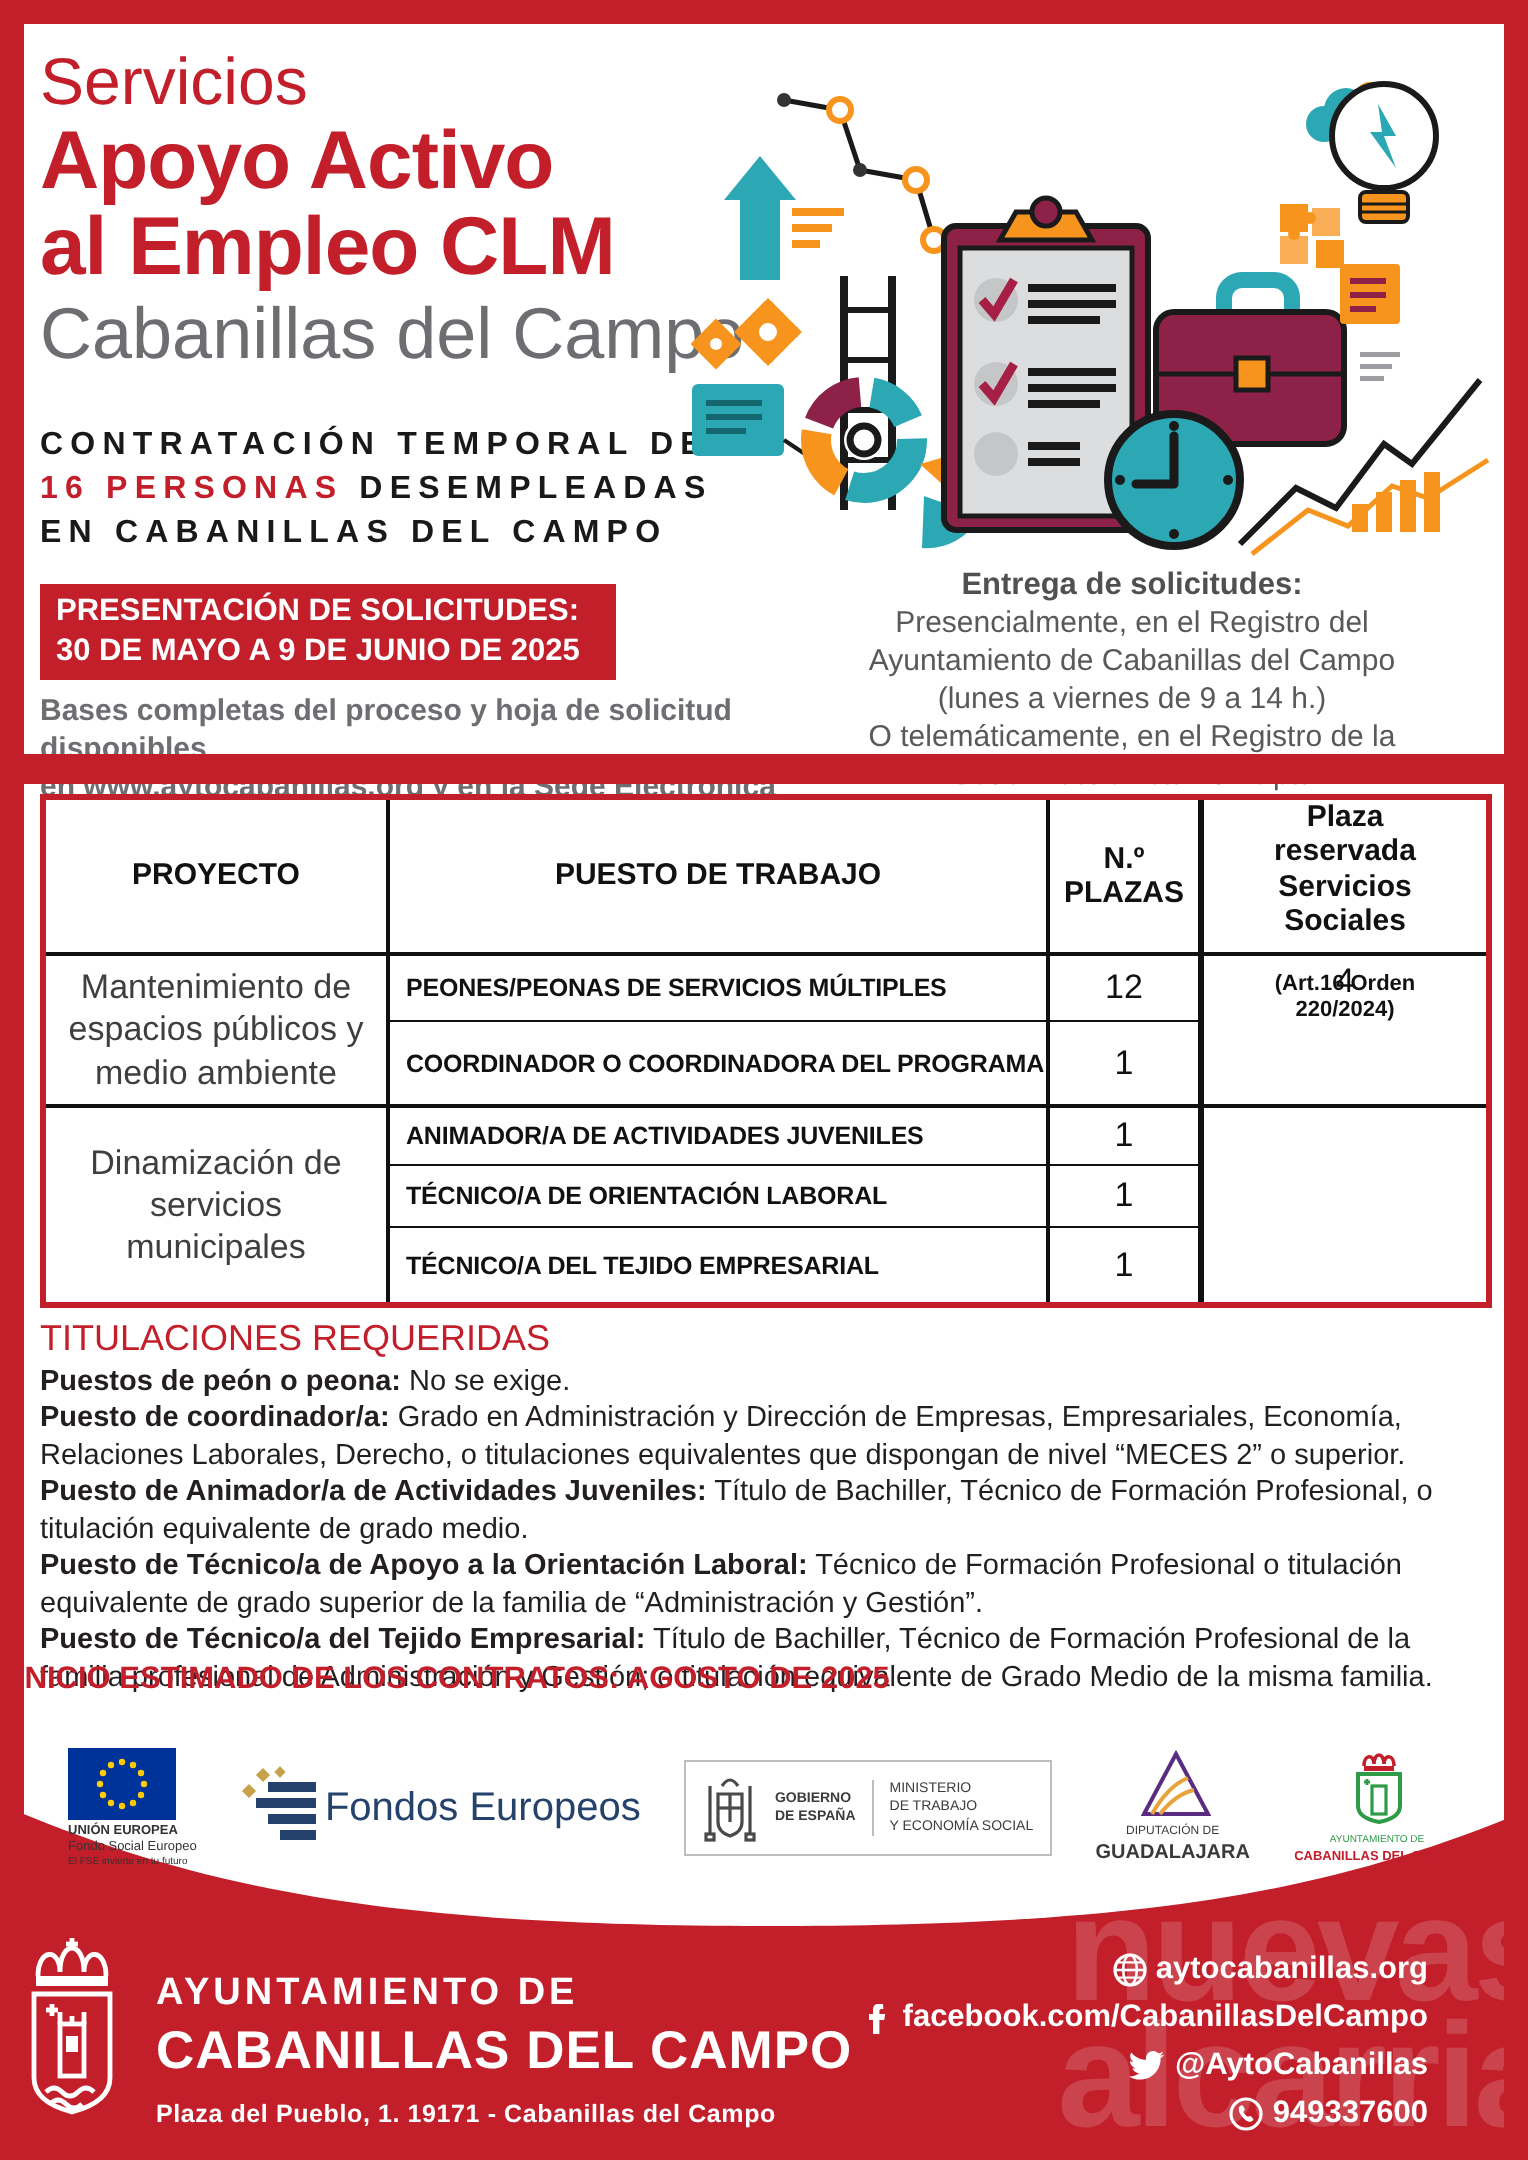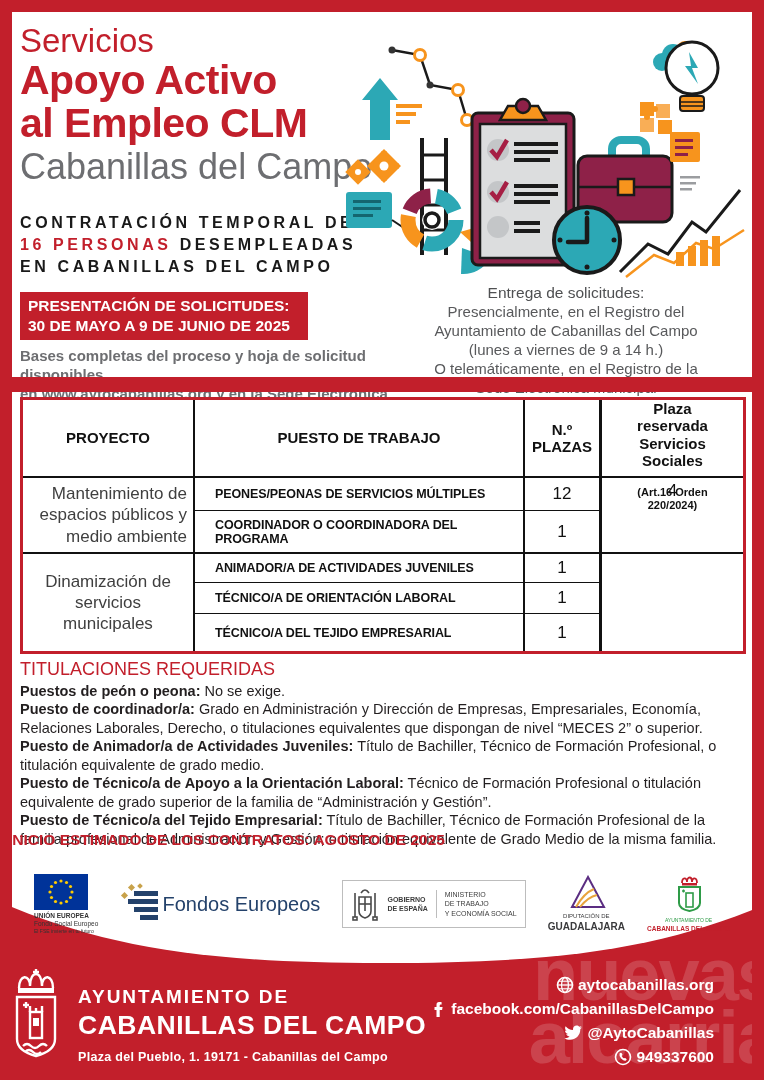--- a/index.html
+++ b/index.html
@@ -22,37 +22,37 @@
   .t-programa{font-size:33px;color:var(--red);font-weight:500;}
   .t-main{font-size:41px;color:var(--red);font-weight:800;letter-spacing:-0.5px;}
   .t-town{font-size:36px;color:var(--gray);font-weight:400;margin-top:2px;}
   .t-year{font-size:33px;color:var(--gray);font-weight:800;}
   .contrat{left:20px;top:212px;font-size:16px;font-weight:800;letter-spacing:3.6px;line-height:22px;color:#191919;}
   .contrat .hl{color:var(--red);}
   .solicitudes-box{left:20px;top:292px;width:288px;background:var(--red);color:#fff;
     font-size:15.5px;font-weight:800;line-height:20px;padding:4px 8px;}
   .bases{left:20px;top:346px;width:380px;color:var(--gray);font-weight:800;font-size:15px;line-height:19px;}
   .entrega{left:386px;top:283px;width:360px;text-align:center;color:#58595B;font-size:15px;line-height:19px;}
-  .entrega .e-title{font-weight:400;font-size:15.5px;color:#4F5052;}
+  .entrega .e-title{font-weight:700;font-size:15.5px;color:#4F5052;}
 
   .divider-band{left:0;top:377px;width:764px;height:15px;background:var(--red);}
 
   
   .jobs-table{left:20px;top:397px;width:726px;border:3px solid var(--red);background:#fff;
     display:grid;grid-template-columns:172px 330px 77px 1fr;
     grid-template-rows:78px 33px 43px 29px 31px 37px;}
   .tc{display:flex;align-items:center;justify-content:center;text-align:center;
       border-right:2px solid #111;font-size:15px;color:#111;}
   .tc.last{border-right:none;}
   .th{font-weight:700;line-height:1.15;border-bottom:2.5px solid #111;}
   .th .note{font-weight:600;font-size:11px;}
   .group-label{font-size:17px;color:#3F3F3F;line-height:1.25;padding:0 6px;}
-  .g1{grid-row:2/4;border-bottom:2.5px solid #111;text-align:right;}
+  .g1{grid-row:2/4;border-bottom:2.5px solid #111;}
   .g2{grid-row:4/7;border-bottom:none;}
-  .puesto{justify-content:flex-start;text-align:left;padding-left:20px;font-size:12.5px;font-weight:600;letter-spacing:-0.1px;}
+  .puesto{justify-content:flex-start;text-align:left;padding-left:8px;font-size:12.5px;font-weight:600;letter-spacing:-0.1px;}
   .num{font-size:17px;font-weight:500;}
   .rb-thin{border-bottom:1.5px solid #111;}
   .rb-group{border-bottom:2.5px solid #111;}
   .rb-none{border-bottom:none;}
   .col3{border-right:3px solid #111;}
 
   
   .titulaciones{left:20px;top:660px;width:728px;font-size:14.5px;line-height:18.5px;color:var(--dark);}
   .titulaciones h3{color:var(--red);font-size:18px;font-weight:400;margin-bottom:3px;}
   .titulaciones b{font-weight:800;}

